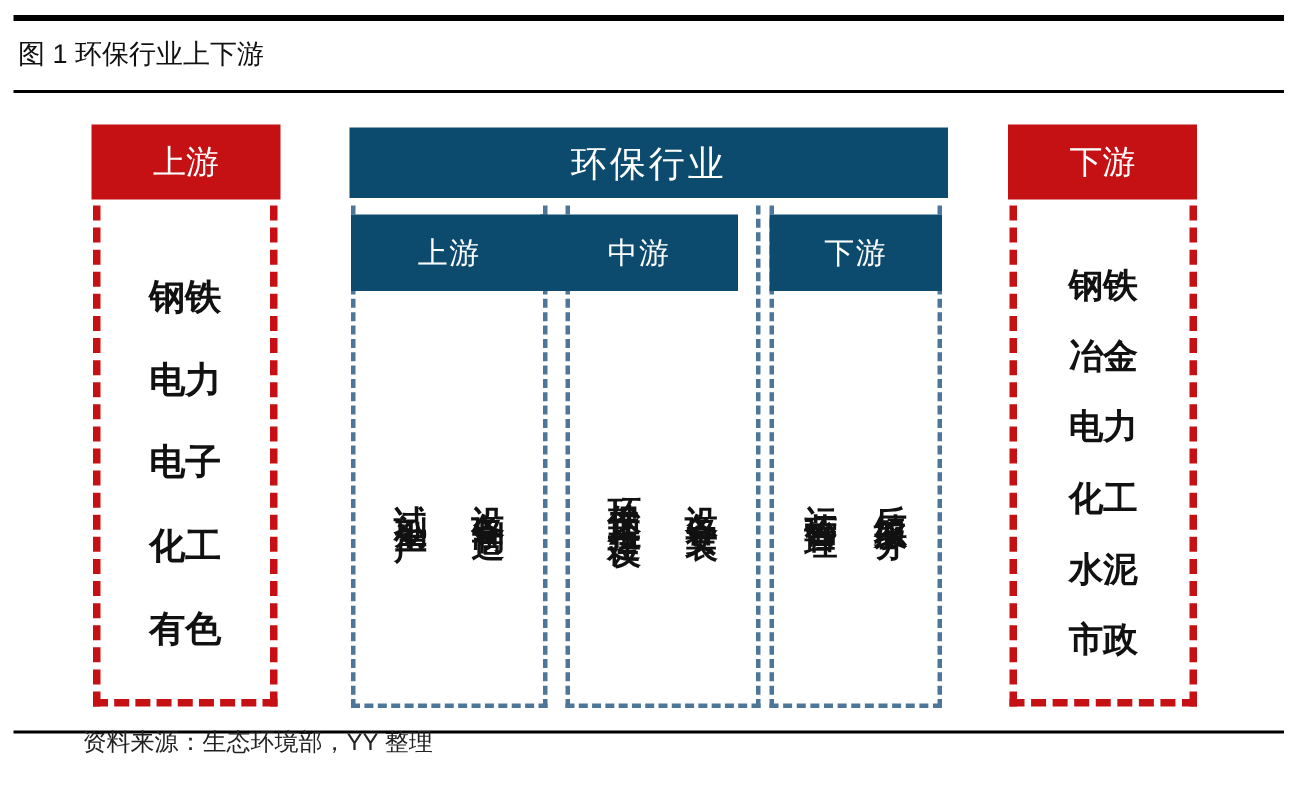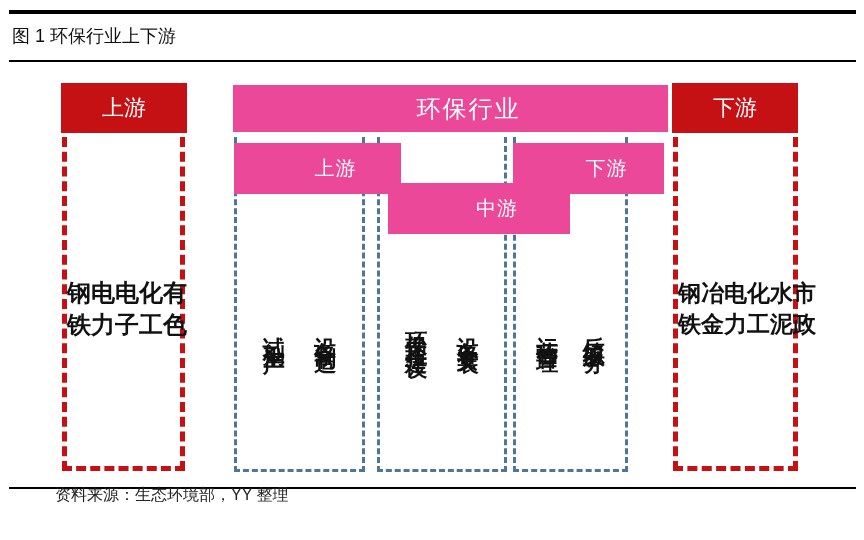--- a/index.html
+++ b/index.html
@@ -14,40 +14,40 @@
   #figure-title{
     position:absolute;left:12px;top:24px;width:864px;
     font-size:18px;font-weight:normal;color:#111111;
   }
   
   .hdr{
     position:absolute;display:flex;align-items:center;justify-content:center;
     color:#ffffff;font-weight:normal;z-index:3;
   }
   .hdr-red{background:#C61114;}
-  .hdr-blue{background:#ec4899;padding-left:36px;}
+  .hdr-blue{background:#0c4a6e;}
   #up-header{left:61px;top:83px;width:126px;height:50px;font-size:22px;}
   #down-header{left:672px;top:83px;width:126px;height:50px;font-size:22px;}
   #main-header{left:233px;top:85px;width:399px;height:47px;font-size:24px;letter-spacing:2px;}
   .sub-hdr{top:143px;height:51px;font-size:20px;letter-spacing:1px;z-index:2;}
   #sub-header-1{left:234px;width:131px;}
-  #sub-header-2{left:388px;width:146px;margin-top:40px;}
+  #sub-header-2{left:360px;width:132px;}
   #sub-header-3{left:513px;width:115px;}
   
   .dash-box{position:absolute;z-index:1;box-sizing:border-box;border-top:none;}
   .dash-red{border:5px dashed #C61114;border-top:none;}
   .dash-blue{border:3px dashed #4D7698;border-top:none;}
   #up-box{left:62px;top:137px;width:123px;height:334px;}
   #down-box{left:673px;top:137px;width:125px;height:334px;}
   #col-box-1{left:234px;top:137px;width:131px;height:335px;}
   #col-box-2{left:377px;top:137px;width:130px;height:335px;}
   #col-box-3{left:513px;top:137px;width:115px;height:335px;}
   
   .vlist{
-    display:flex;justify-content:space-evenly;align-items:center;
+    display:flex;flex-direction:column;justify-content:space-evenly;align-items:center;
     position:absolute;left:0;right:0;top:22px;bottom:8px;
   }
   .vlist .item{font-weight:bold;color:#111111;}
   #up-box .item{font-size:24px;}
   #down-box .item{font-size:23px;}
   
   .vcols{
     position:absolute;left:0;right:0;top:60px;bottom:8px;
     display:flex;flex-direction:row;justify-content:space-evenly;align-items:center;
   }

